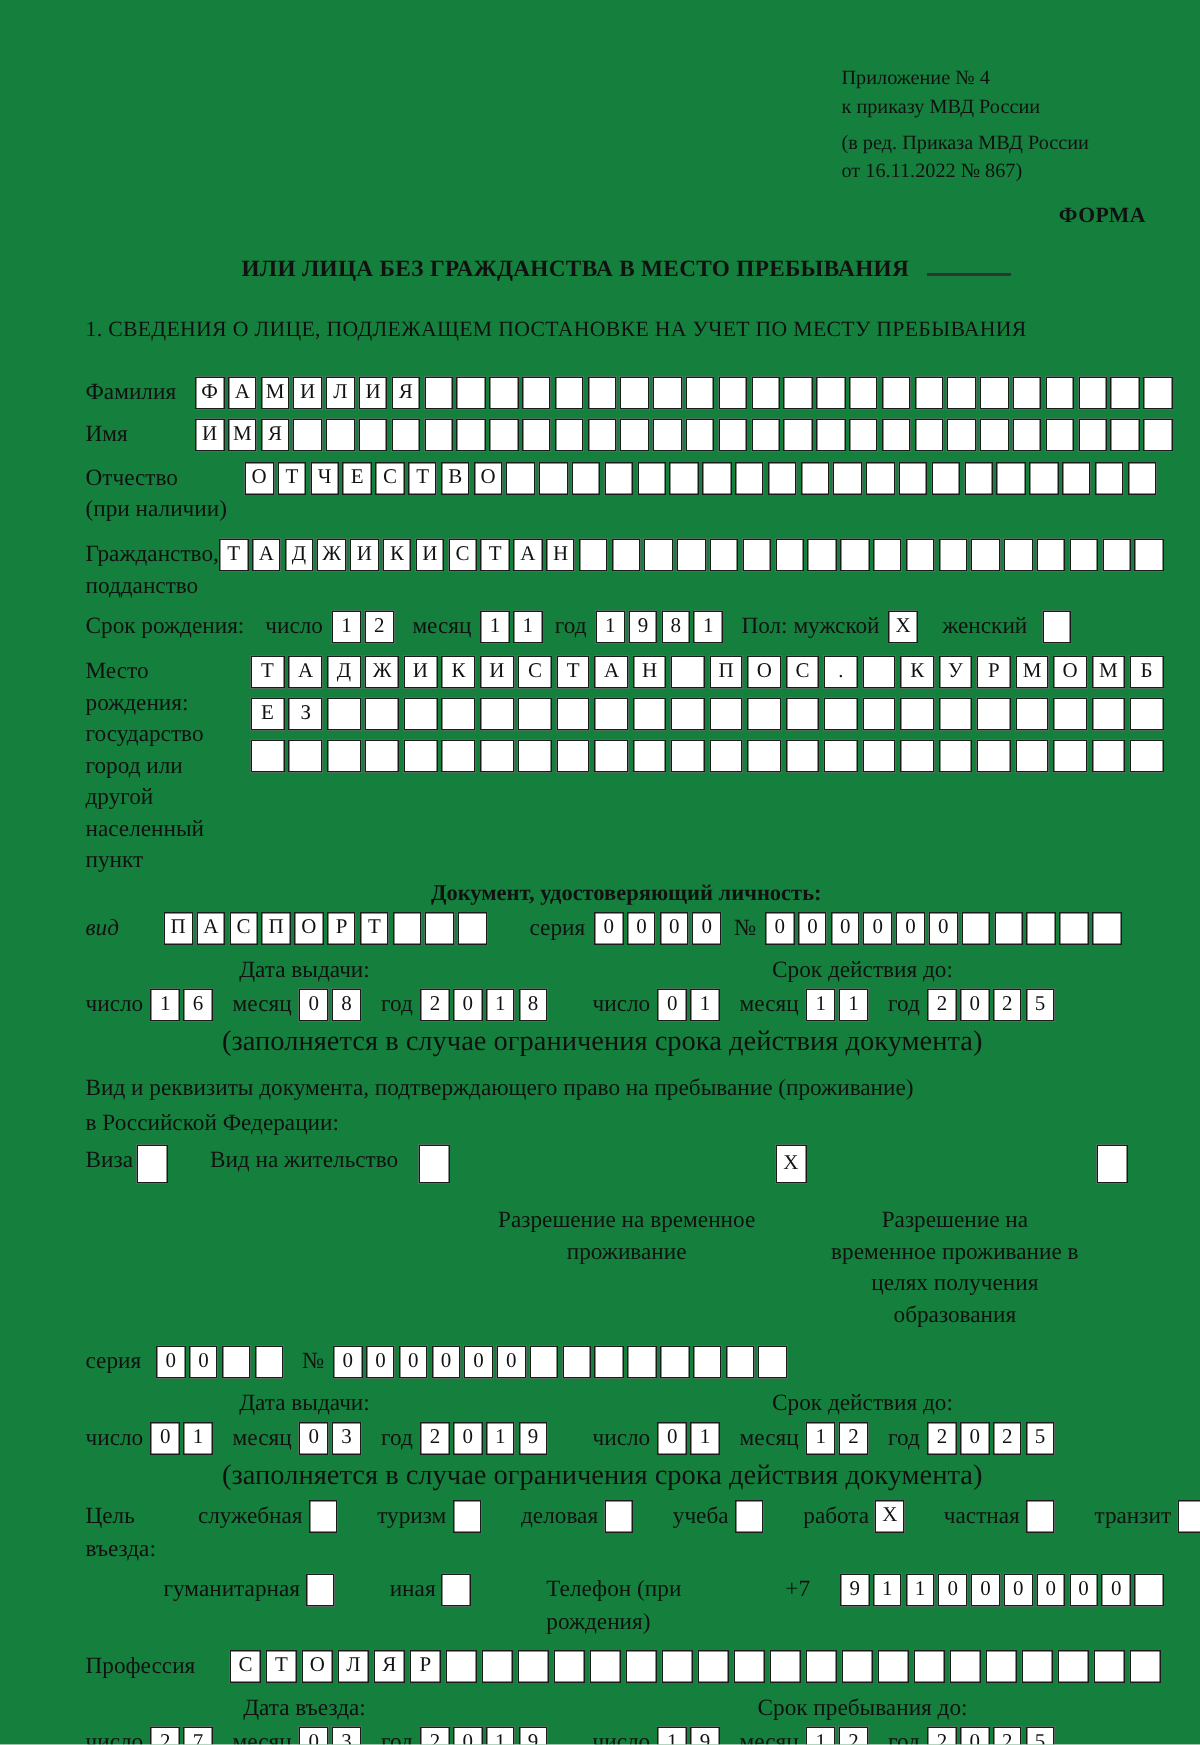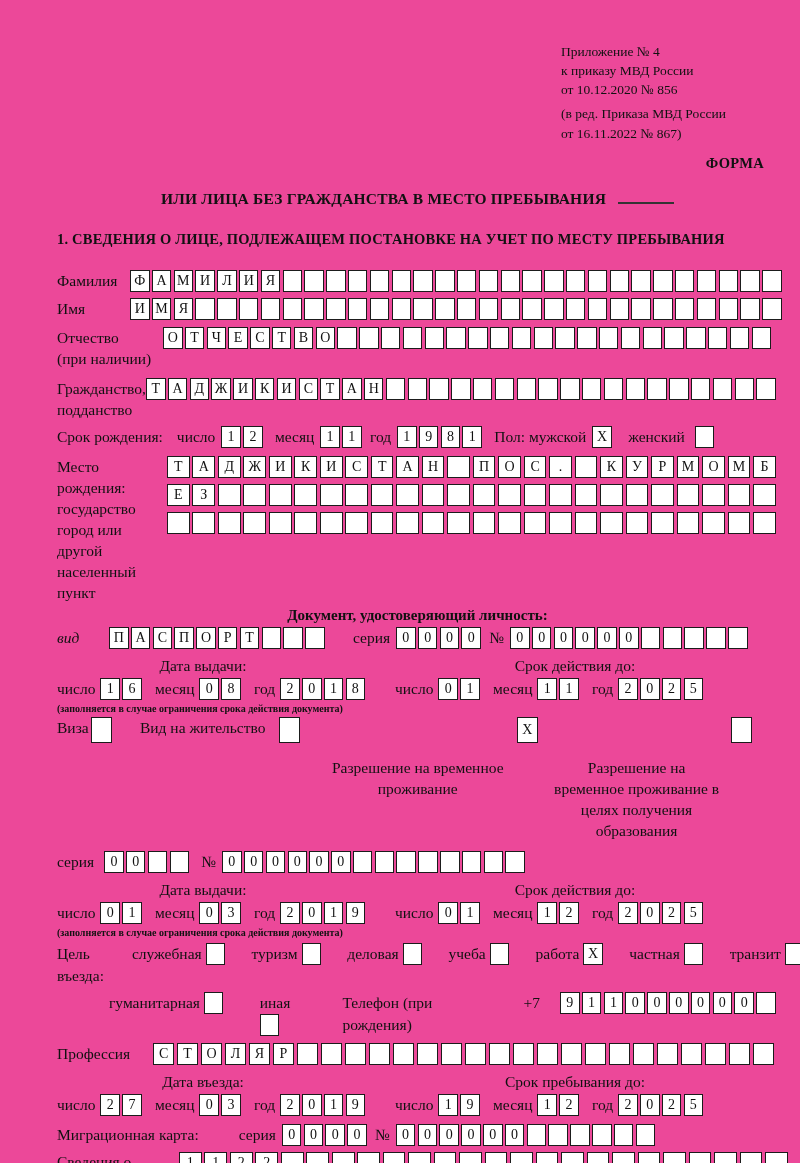--- a/index.html
+++ b/index.html
@@ -1,29 +1,29 @@
 <!DOCTYPE html>
 <html><head>
 <meta charset="utf-8">
 <style>
   * { margin:0; padding:0; box-sizing:border-box; }
   html,body { background:#ffffff; }
   .page {
-    width:800px; height:1163px; margin:0 auto; background:#ec4899; color:#111;
+    width:800px; height:1163px; margin:0 auto; background:#15803d; color:#111;
     font-family:"Liberation Serif","DejaVu Serif",serif;
     position:relative; padding:42px 22px 0 57px; overflow:hidden;
   }
   
   .hdr { margin-left:504px; font-size:13.5px; line-height:1.42; }
   .hdr .gap { height:5px; }
   .forma { text-align:right; padding-right:14px; font-weight:bold; font-size:14.5px; margin-top:12px; letter-spacing:.3px; }
   
   .title { text-align:center; font-weight:bold; font-size:15.5px; line-height:21px; margin-top:16px; letter-spacing:.2px; }
   .blankline { display:inline-block; width:56px; border-bottom:2px solid #333; height:13px; margin-left:12px; }
-  .sec-head { font-weight:bold; font-size:14.5px; margin-top:22px; letter-spacing:.2px; }
+  .sec-head { font-weight:normal; font-size:14.5px; margin-top:22px; letter-spacing:.2px; }
   
   .boxes { display:inline-flex; flex-wrap:nowrap; white-space:nowrap; vertical-align:top; }
   .box {
     width:19.5px; height:22px; border:1.6px solid #1b1b1b; background:#fff;
     display:inline-flex; align-items:center; justify-content:center;
     font-size:14px; margin-right:2.3px; flex:none;
   }
   .bw23 .box { width:22.6px; margin-right:2.9px; }
   .bw21 .box { width:21.2px; margin-right:2.8px; }
   .cbx .box  { width:21px; height:26px; }
@@ -37,42 +37,41 @@
   .stack > div:last-child { margin-bottom:0; }
   
   .dblock { margin-top:8px; }
   .dcols { display:flex; }
   .dcol1 { width:292px; flex:none; }
   .dcol2 { width:360px; flex:none; margin-left:46px; }
   .dhead { text-align:center; font-size:15.5px; margin-bottom:3px; }
   .dline { display:flex; align-items:flex-start; }
   .dline .lbl { margin-right:5px; }
   .dline .ml { margin-left:11px; }
-  .note { font-size:10px; margin-top:3px; text-align:left; padding-right:32px;font-weight:bold; }
+  .note { font-size:19px; margin-top:3px; text-align:center; padding-right:32px; }
   
   .para { font-size:15.5px; line-height:23px; margin-top:8px; }
   .opts { display:flex; align-items:flex-start; margin-top:3px; }
   .opt  { display:flex; align-items:flex-start; }
   .optlbl { font-size:15.5px; line-height:21px; }
   .optlbl.c { text-align:center;margin-top:40px; }
   .purps { display:flex; align-items:flex-start; margin-top:5px; font-size:15.5px;gap:15px; }
   .pair { display:flex; align-items:flex-start; margin-right:9px; }
   .pair .plbl { line-height:22px; margin-right:4px; }
   .sp6 { width:6px; flex:none; } .sp10 { width:10px; flex:none; }
   .sp14 { width:14px; flex:none; } .sp26 { width:26px; flex:none; }
 </style>
 </head>
 <body>
 
 <div class="page">
 
   <div class="hdr">
     <div>Приложение № 4</div>
     <div>к приказу МВД России</div>
-    <div>от 10.12.2020 № 856</div>
     <div class="gap"></div>
     <div>(в ред. Приказа МВД России</div>
     <div>от 16.11.2022 № 867)</div>
   </div>
   <div class="forma">ФОРМА</div>
 
   <div class="title">
     <div><span>ИЛИ ЛИЦА БЕЗ ГРАЖДАНСТВА В МЕСТО ПРЕБЫВАНИЯ</span><span class="blankline"></span></div>
   </div>
 
@@ -438,20 +437,24 @@
               <span class="box">0</span>
               <span class="box">2</span>
               <span class="box">5</span>
             </span>
         </div>
       </div>
     </div>
     <div class="note">(заполняется в случае ограничения срока действия документа)</div>
   </div>
 
+  <div class="para">
+    <div>Вид и реквизиты документа, подтверждающего право на пребывание (проживание)</div>
+    <div>в Российской Федерации:</div>
+  </div>
   <div class="opts">
     <span class="opt">
       <span class="optlbl">Виза</span>
       <span class="boxes cbx" style="margin-left:2px;">
           <span class="box"></span>
         </span>
     </span>
     <span class="sp26"></span>
     <span class="opt">
       <span class="optlbl">Вид на жительство</span>
@@ -601,21 +604,21 @@
         </span>
       </span>
   </div>
   <div class="purps" style="margin-left:52px;">
     <span class="pair">
         <span class="plbl">гуманитарная</span>
         <span class="boxes">
           <span class="box"></span>
         </span>
       </span>
-    <span class="pair" style="margin-left:10px;flex-direction:column;">
+    <span class="pair" style="margin-left:10px;">
         <span class="plbl">иная</span>
         <span class="boxes">
           <span class="box"></span>
         </span>
       </span>
     <span class="plbl" style="margin-left:24px; line-height:22px;">Телефон (при рождения)</span>
     <span class="plbl" style="margin-left:34px; line-height:22px; margin-right:5px;">+7</span>
     <span class="boxes">
         <span class="box">9</span>
         <span class="box">1</span>

